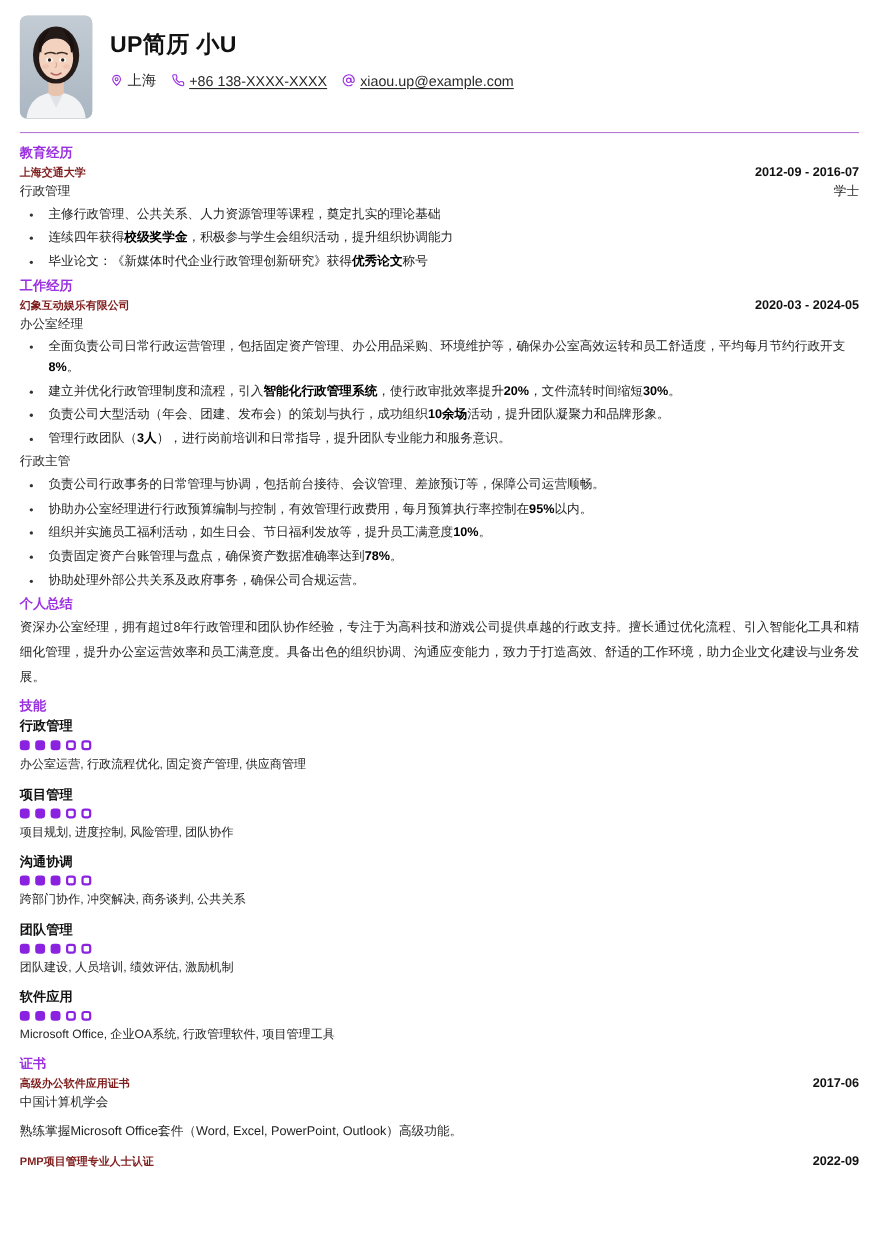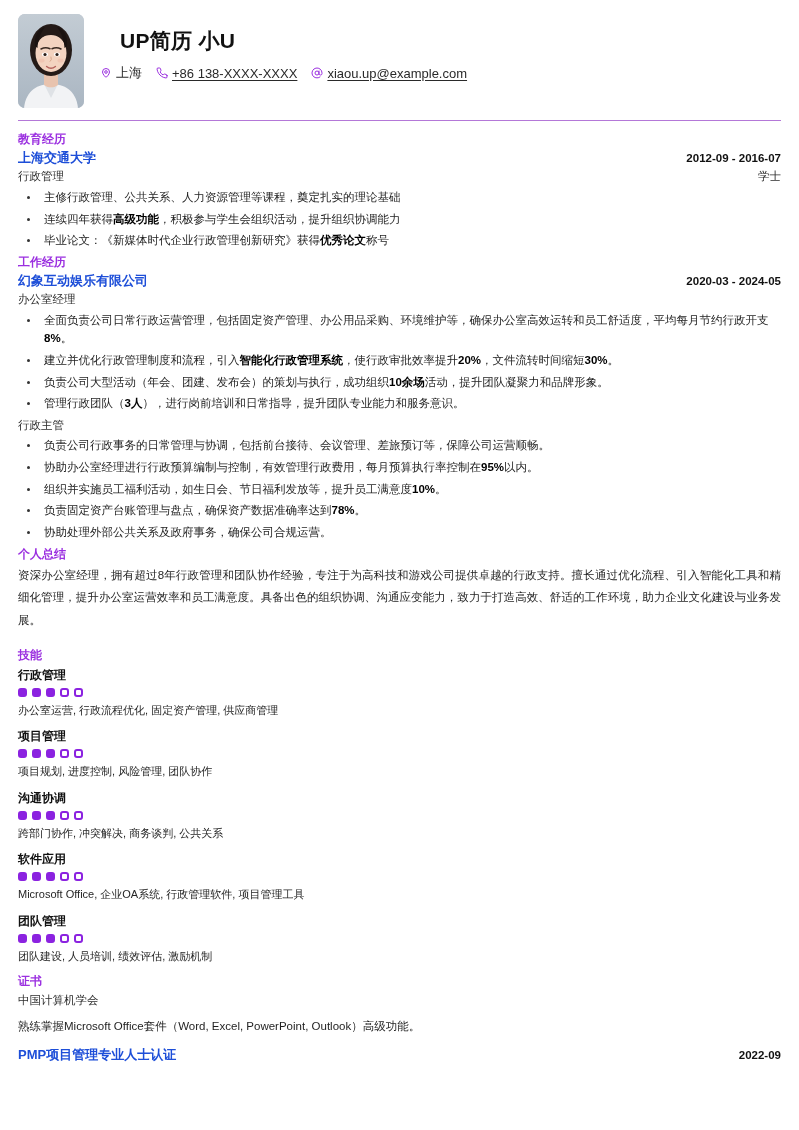--- a/index.html
+++ b/index.html
@@ -38,21 +38,20 @@
   }
   .avatar svg { display: block; width: 100%; height: 100%; }
 
   .identity { padding-top: 14px; }
   .name {
     font-size: 21px;
     font-weight: 700;
     letter-spacing: .3px;
     color: #111;
     line-height: 1.2;
-    margin-left: 20px;
   }
   .contacts {
     margin-top: 11px;
     display: flex;
     align-items: center;
     gap: 8px;
     font-size: 13px;
     color: #2a2a2a;
     flex-wrap: wrap;
   }
@@ -87,23 +86,23 @@
     margin-bottom: 1px;
   }
   .entry { margin-bottom: 2px; }
   .entry-head {
     display: flex;
     justify-content: space-between;
     align-items: baseline;
     gap: 12px;
   }
   .org {
-    font-size: 13px;
+    font-size: 10px;
     font-weight: 700;
-    color: #1d4ed8;
+    color: #7f1d1d;
     line-height: 1.45;
   }
   .date {
     font-size: 11.5px;
     font-weight: 700;
     color: #111;
     white-space: nowrap;
     line-height: 1.45;
   }
   .entry-sub {
@@ -286,21 +285,21 @@
           <div class="entry-head">
             <div class="org">上海交通大学</div>
             <div class="date">2012-09 - 2016-07</div>
           </div>
           <div class="entry-sub">
             <div class="role">行政管理</div>
             <div class="sub-right">学士</div>
           </div>
           <ul class="bullets">
             <li>主修行政管理、公共关系、人力资源管理等课程，奠定扎实的理论基础</li>
-            <li>连续四年获得<b>高级功能</b>，积极参与学生会组织活动，提升组织协调能力</li>
+            <li>连续四年获得<b>校级奖学金</b>，积极参与学生会组织活动，提升组织协调能力</li>
             <li>毕业论文：《新媒体时代企业行政管理创新研究》获得<b>优秀论文</b>称号</li>
           </ul>
         </div>
       </div>
   </div>
 
   <div class="section">
     <div class="sec-title">工作经历</div>
     <div>
         <div class="entry">
@@ -333,21 +332,21 @@
           </ul>
         </div>
       </div>
   </div>
 
   <div class="section">
     <div class="sec-title">个人总结</div>
     <div class="summary">资深办公室经理，拥有超过8年行政管理和团队协作经验，专注于为高科技和游戏公司提供卓越的行政支持。擅长通过优化流程、引入智能化工具和精细化管理，提升办公室运营效率和员工满意度。具备出色的组织协调、沟通应变能力，致力于打造高效、舒适的工作环境，助力企业文化建设与业务发展。</div>
   </div>
 
-  <div class="section" style="margin-top:16px;">
+  <div class="section" style="margin-top:6px;">
     <div class="sec-title">技能</div>
     <div>
         <div class="skill">
           <div class="skill-name">行政管理</div>
           <div class="dots">
             <span class="dot on"></span>
             <span class="dot on"></span>
             <span class="dot on"></span>
             <span class="dot"></span>
             <span class="dot"></span>
@@ -370,48 +369,52 @@
           <div class="dots">
             <span class="dot on"></span>
             <span class="dot on"></span>
             <span class="dot on"></span>
             <span class="dot"></span>
             <span class="dot"></span>
           </div>
           <div class="skill-keys">跨部门协作, 冲突解决, 商务谈判, 公共关系</div>
         </div>
         <div class="skill">
+          <div class="skill-name">团队管理</div>
+          <div class="dots">
+            <span class="dot on"></span>
+            <span class="dot on"></span>
+            <span class="dot on"></span>
+            <span class="dot"></span>
+            <span class="dot"></span>
+          </div>
+          <div class="skill-keys">团队建设, 人员培训, 绩效评估, 激励机制</div>
+        </div>
+        <div class="skill">
           <div class="skill-name">软件应用</div>
           <div class="dots">
             <span class="dot on"></span>
             <span class="dot on"></span>
             <span class="dot on"></span>
             <span class="dot"></span>
             <span class="dot"></span>
           </div>
           <div class="skill-keys">Microsoft Office, 企业OA系统, 行政管理软件, 项目管理工具</div>
-        </div>
-        <div class="skill">
-          <div class="skill-name">团队管理</div>
-          <div class="dots">
-            <span class="dot on"></span>
-            <span class="dot on"></span>
-            <span class="dot on"></span>
-            <span class="dot"></span>
-            <span class="dot"></span>
-          </div>
-          <div class="skill-keys">团队建设, 人员培训, 绩效评估, 激励机制</div>
         </div>
       </div>
   </div>
 
   <div class="section">
     <div class="sec-title">证书</div>
     <div>
         <div class="cert">
+          <div class="entry-head">
+            <div class="org">高级办公软件应用证书</div>
+            <div class="date">2017-06</div>
+          </div>
           <div class="role">中国计算机学会</div>
           <div class="cert-desc">熟练掌握Microsoft Office套件（Word, Excel, PowerPoint, Outlook）高级功能。</div>
         </div>
         <div class="cert">
           <div class="entry-head">
             <div class="org">PMP项目管理专业人士认证</div>
             <div class="date">2022-09</div>
           </div>
         </div>
       </div>

